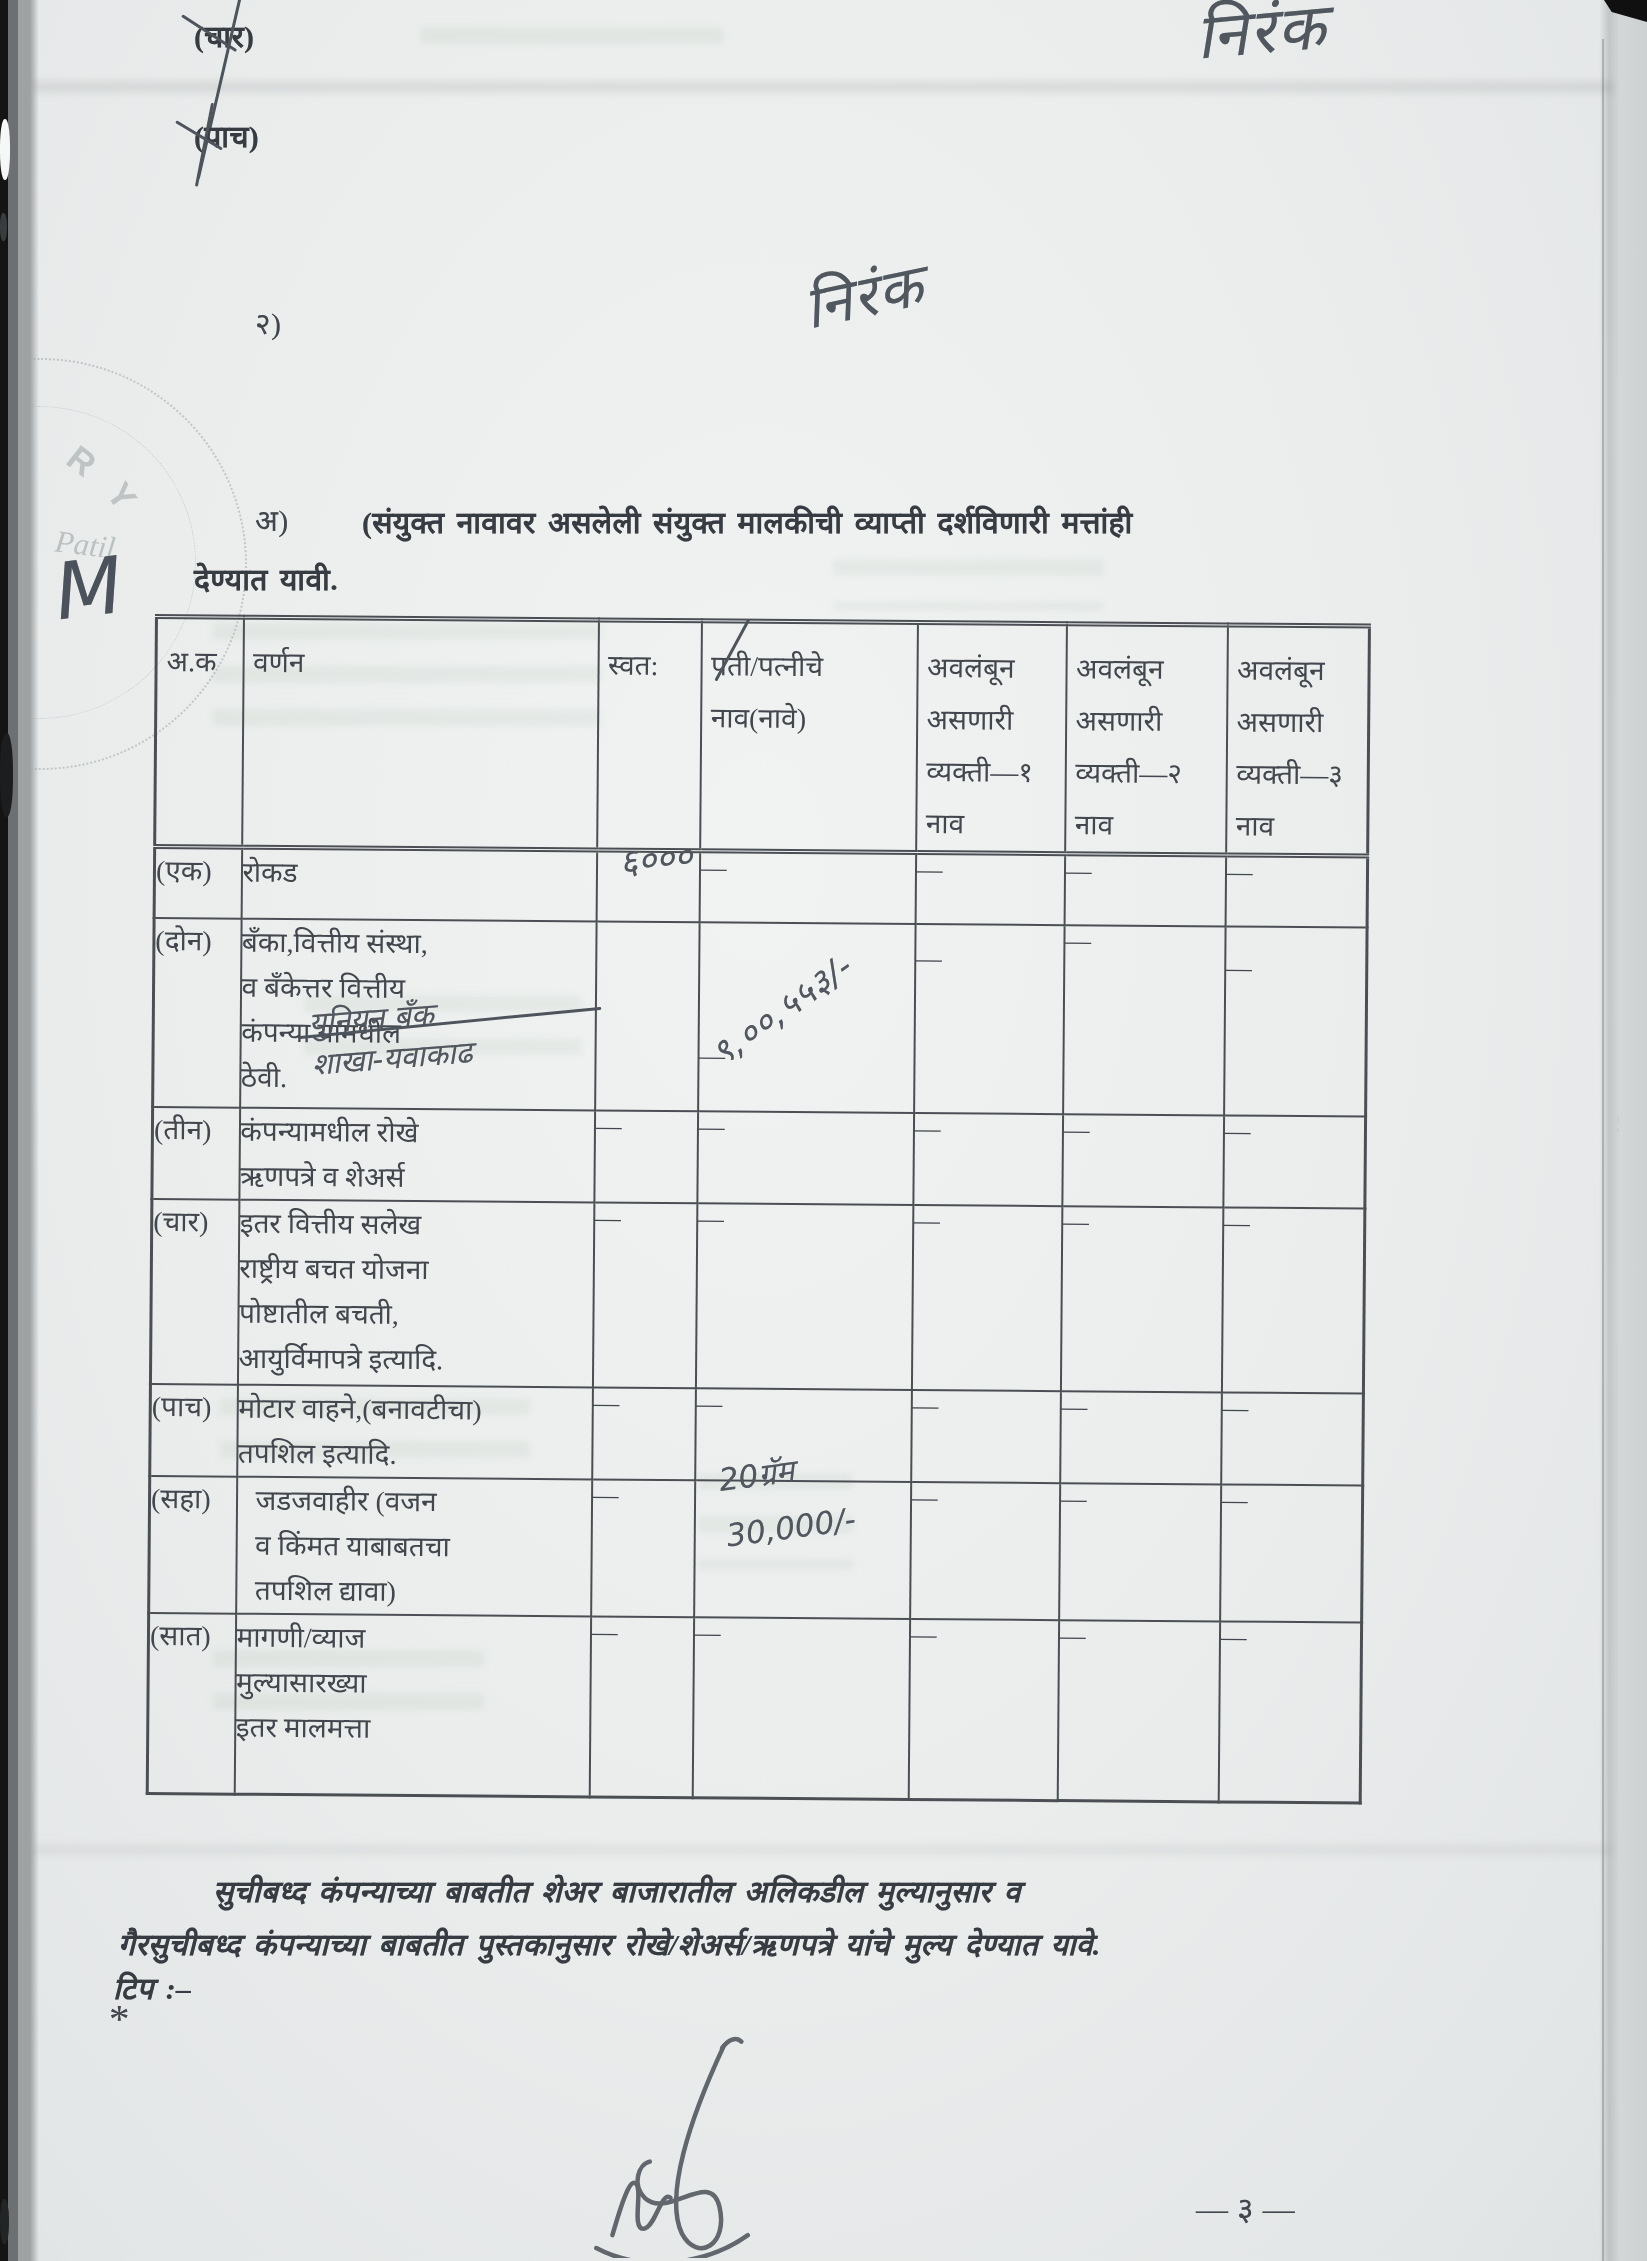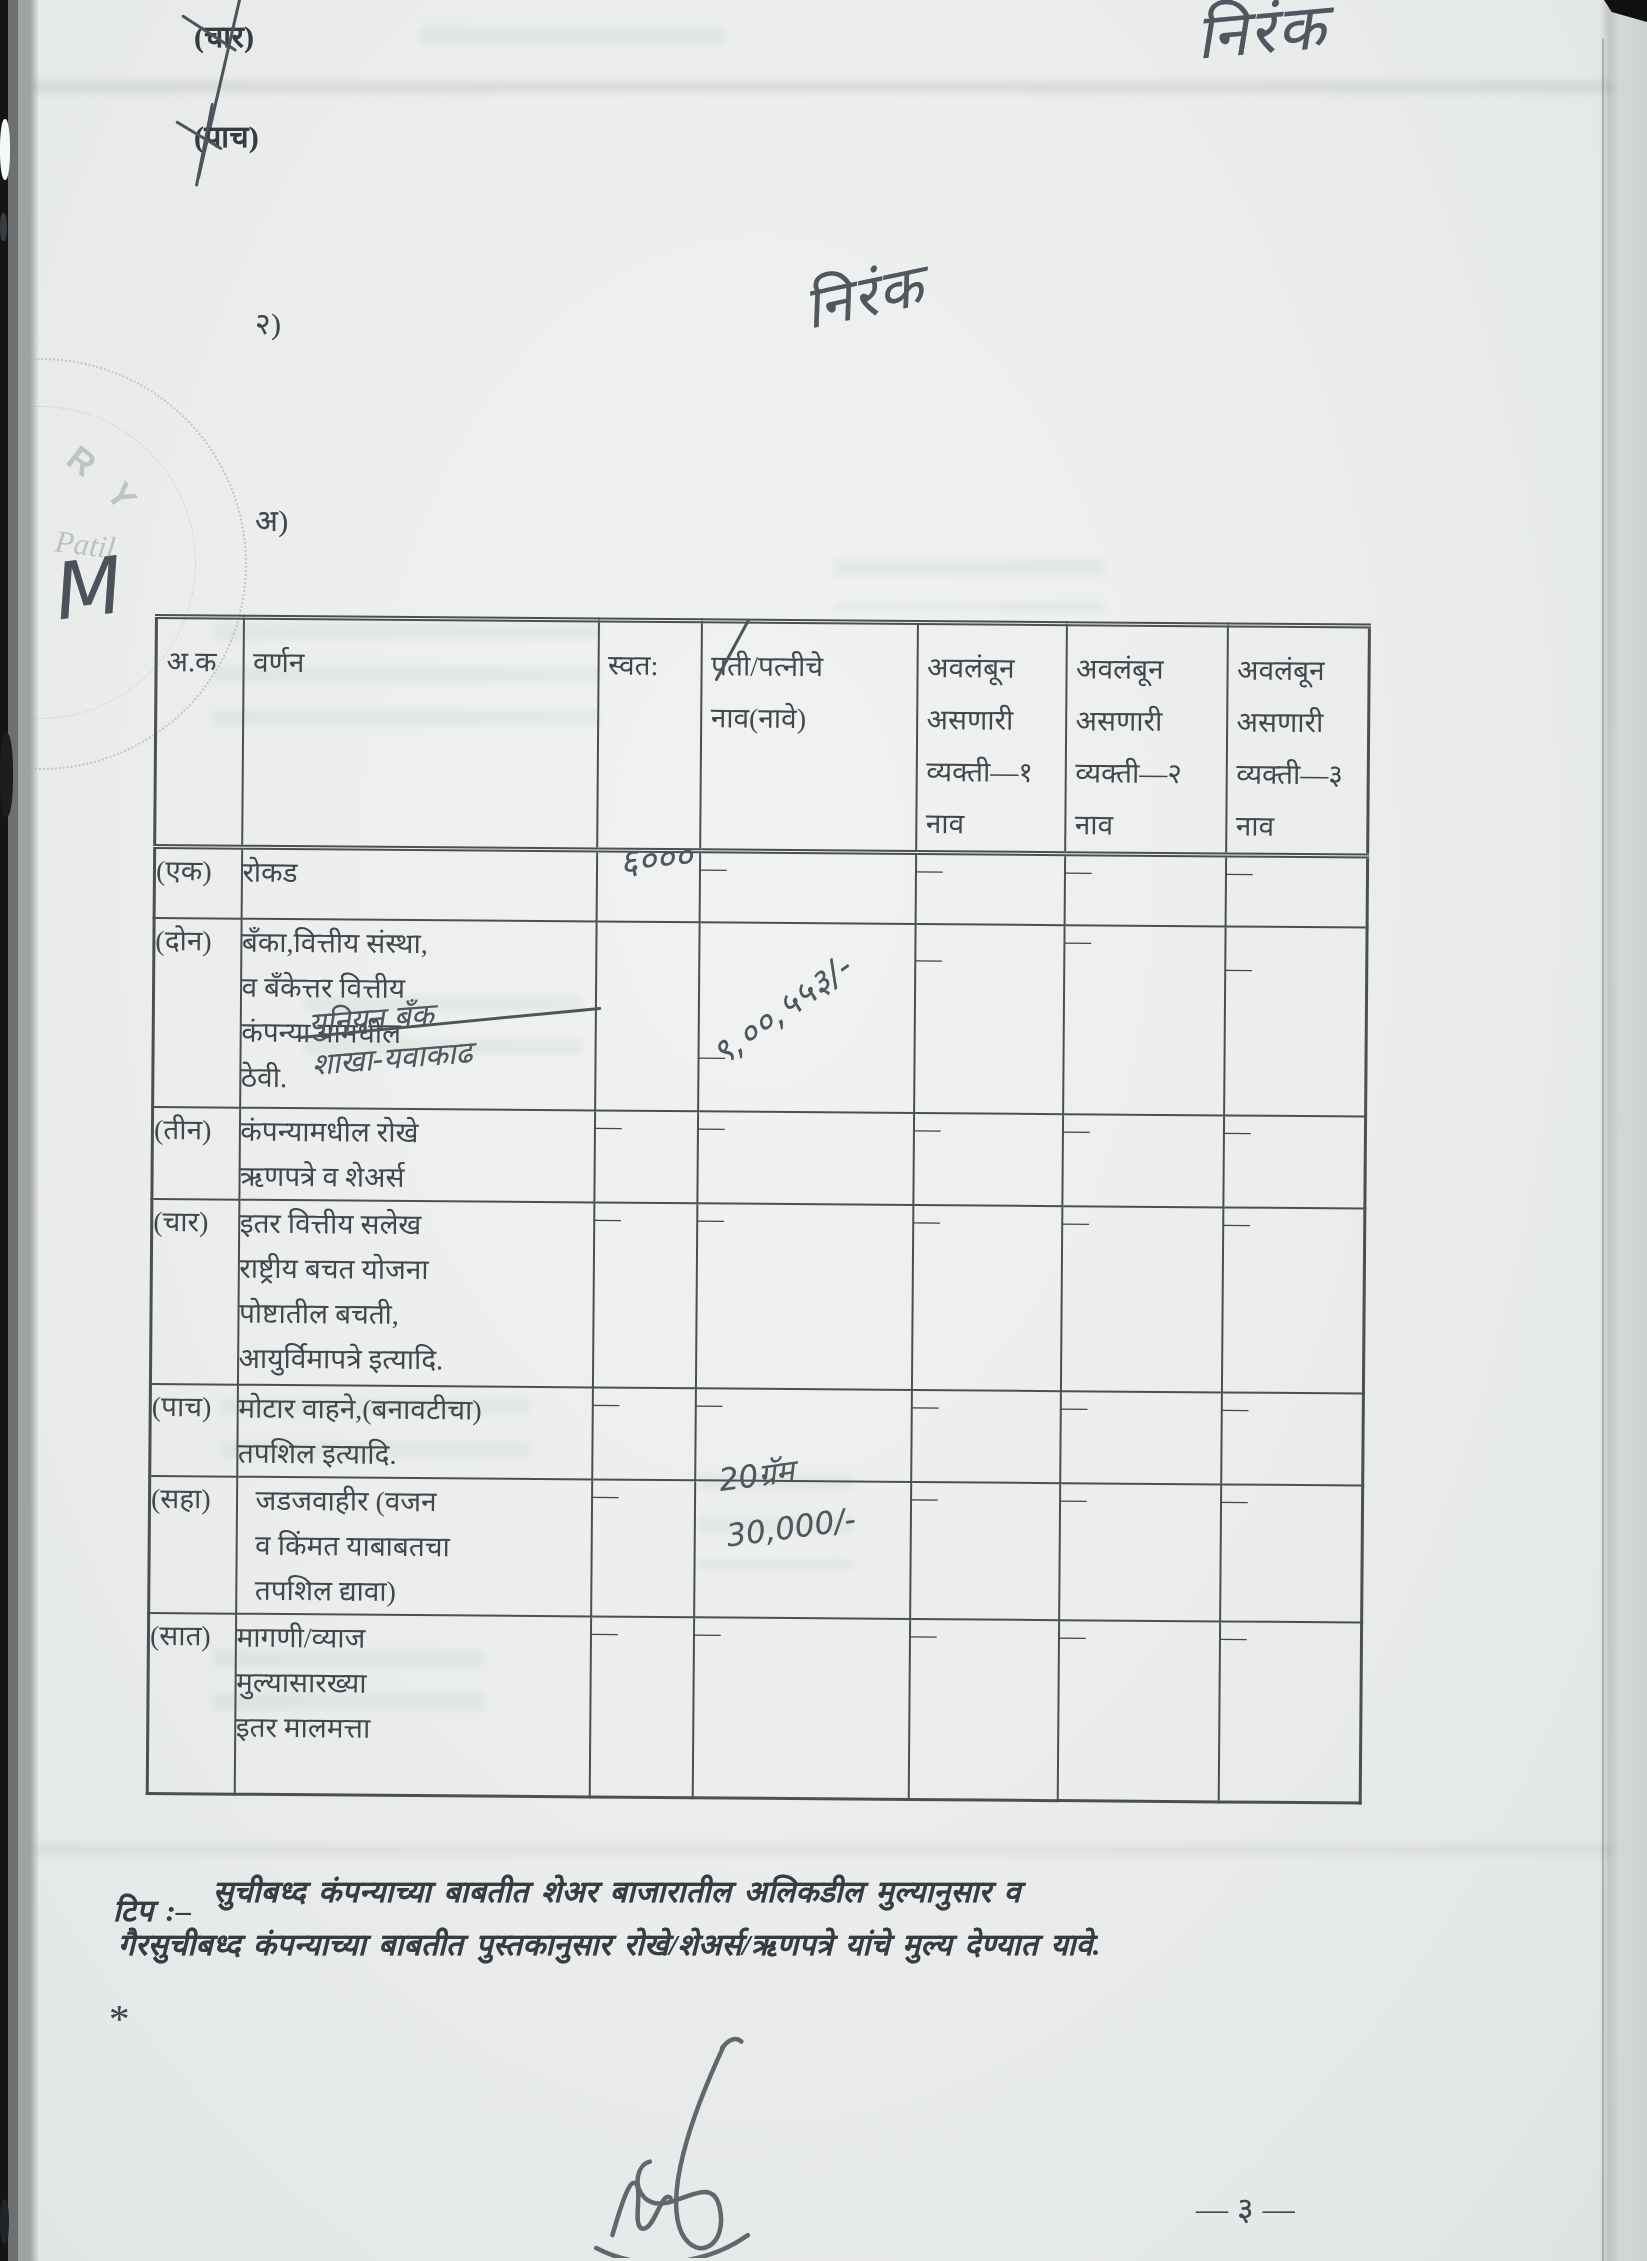--- a/index.html
+++ b/index.html
@@ -91,20 +91,22 @@
   <div class="print b" style="left:194px;top:110px">(पाच)</div>
   <div class="hw" style="left:796px;top:268px;font-size:58px;transform:rotate(-12deg);letter-spacing:1.9px">निरंक</div>
   <div>
     <div class="ink-line" style="left:203px;top:102px;width:2.6px;height:85px;transform:rotate(11deg)"></div>
     <div class="ink-line" style="left:176px;top:120px;width:54px;height:2.6px;transform:rotate(31deg)"></div>
   </div>
 
   <div class="print" style="left:255px;top:297px">२)</div>
 
   <div class="print" style="left:255px;top:494px">अ)</div>
+  <div class="print b" style="left:194px;top:494px;width:1163px;text-indent:168px;line-height:57px">(संयुक्त नावावर असलेली संयुक्त मालकीची व्याप्ती दर्शविणारी मत्तांही
+देण्यात यावी.</div>
 
   <div class="tzone">
     <table class="assets">
       <colgroup>
         <col style="width:87px">
           <col style="width:355px">
           <col style="width:103px">
         <col style="width:216px">
           <col style="width:149px">
           <col style="width:161px">
@@ -211,21 +213,21 @@
     <div class="ink-line" style="left:561px;top:61px;width:70px;height:2.6px;transform:rotate(-62deg)"></div>
     <div class="hw" style="left:464px;top:220px;font-size:35px;transform:rotate(-6deg)">६०००</div>
     <div class="hw" style="left:550px;top:419px;font-size:34px;transform:rotate(-36deg);letter-spacing:1.3px">९,००,५५३/-</div>
     <div class="hw" style="left:155px;top:388px;font-size:30px;transform:rotate(-5deg);line-height:41px">युनियन बँक
 शाखा-यवाकाढ</div>
     <div class="ink-line" style="left:147px;top:421px;width:304px;height:2.6px;transform:rotate(-6deg)"></div>
     <div class="hw" style="left:567px;top:834px;font-size:31px;transform:rotate(-8deg);line-height:56px">20ग्रॅम
 30,000/-</div>
   </div>
 
-  <div class="print b it" style="left:113px;top:1884px">टिप :–</div>
+  <div class="print b it" style="left:113px;top:1962px">टिप :–</div>
   <div class="print b it" style="left:118px;top:1918px;width:1421px">गैरसुचीबध्द कंपन्याच्या बाबतीत पुस्तकानुसार रोखे/शेअर्स/ऋणपत्रे यांचे मुल्य देण्यात यावे.</div>
   <div class="print b it" style="left:213px;top:1865px;width:1227px">सुचीबध्द कंपन्याच्या बाबतीत शेअर बाजारातील अलिकडील मुल्यानुसार व</div>
 
   <div class="print" style="left:109px;top:1991px;font-size:41px">*</div>
 
   <svg class="sig" style="left:535px;top:2035px" width="258" height="223" viewBox="0 0 400 345">
     <g fill="none" stroke="#4b5158" stroke-width="7" stroke-linecap="round" opacity=".85">
       <path d="M292,18 C240,130 200,250 228,308 C252,352 300,326 286,266 C272,206 206,286 170,252 C150,232 160,200 178,196"></path>
       <path d="M120,310 C140,240 150,220 158,232 C166,244 150,300 168,300 C186,300 196,240 210,252"></path>
       <path d="M95,330 C160,365 260,360 330,310"></path>

